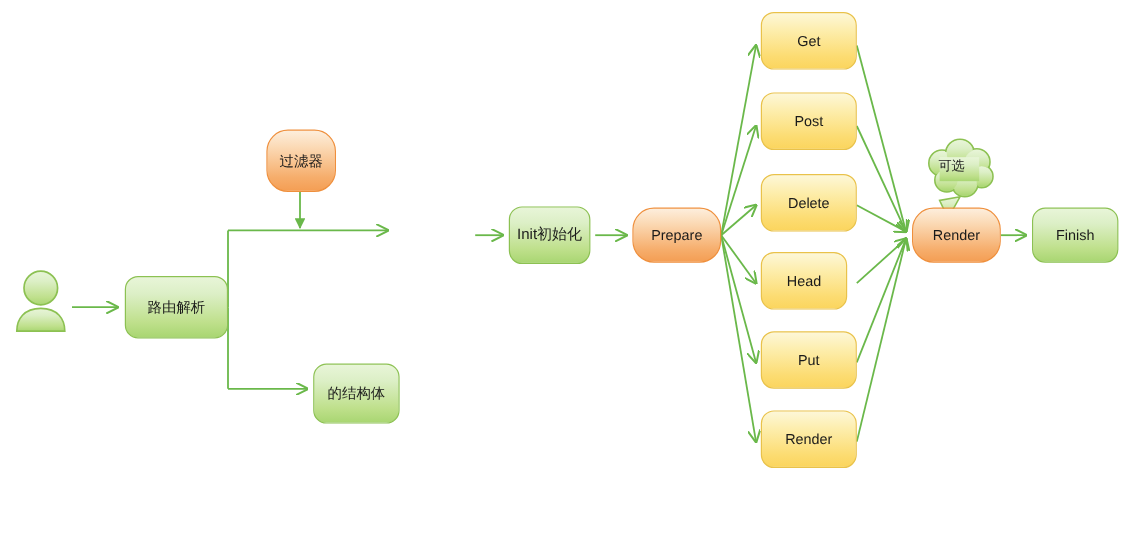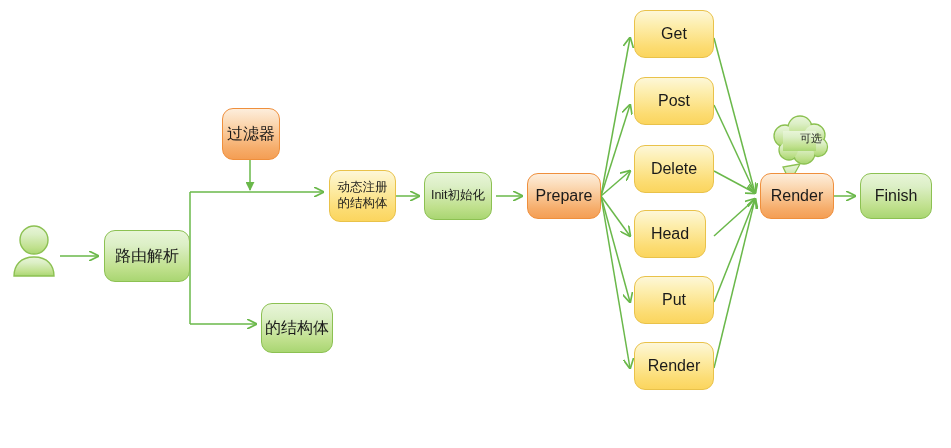--- a/index.html
+++ b/index.html
@@ -27,44 +27,45 @@
   .node {
     position: absolute;
     box-sizing: border-box;
     display: flex;
     align-items: center;
     justify-content: center;
     text-align: center;
     border-radius: 11px;
     border-width: 1.4px;
     border-style: solid;
-    font-size: 16px;
+    font-size: 12px;
     line-height: 1.25;
     color: #1a1a1a;
     z-index: 2;
     white-space: pre-line;
   }
   .node-green {
     background: linear-gradient(to bottom, #e8f5d8 0%, #dcefc6 28%, #bfe08c 75%, #a9d672 100%);
     border-color: #8cc152;
   }
   .node-yellow {
     background: linear-gradient(to bottom, #fdf7d8 0%, #fdeeae 30%, #fcdc72 78%, #fbd55e 100%);
     border-color: #e9c24a;
   }
   .node-orange {
     background: linear-gradient(to bottom, #fdeedc 0%, #fbd9b4 28%, #f6ad6b 78%, #f49e54 100%);
     border-color: #ef8f3c;
+    border-radius: 18px;
   }
   .cloud-label {
     position: absolute;
     z-index: 4;
     font-size: 11px;
     color: #1a1a1a;
-    text-align: right;
+    text-align: left;
   }
 </style>
 </head>
 <body>
 
 <div id="canvas">
 
   <svg id="edges" viewBox="0 0 951 448" xmlns="http://www.w3.org/2000/svg">
     <defs>
       <marker id="arrow" viewBox="0 0 10 10" refX="9" refY="5" markerWidth="7" markerHeight="7" orient="auto-start-reverse">
@@ -147,22 +148,20 @@
   </svg>
 
   <div class="cloud-label" style="left:782px; top:131px; width:40px;">可选</div>
 
   <div class="node node-green" style="left:104px; top:230px; width:86px; height:52px;">路由解析</div>
 
   <div class="node node-orange" style="left:222px; top:108px; width:58px; height:52px;">过滤器</div>
 
   <div class="node node-green" style="left:261px; top:303px; width:72px; height:50px;">的结构体</div>
 
-  <div class="node node-yellow" style="left:329px; top:170px; width:67px; height:52px; font-size:12.5px;">动态注册
-的结构体</div>
 
   <div class="node node-green" style="left:424px; top:172px; width:68px; height:48px; font-size:12.5px;">Init初始化</div>
 
   <div class="node node-orange" style="left:527px; top:173px; width:74px; height:46px;">Prepare</div>
 
   <div class="node node-yellow" style="left:634px; top:10px; width:80px; height:48px;">Get</div>
 
   <div class="node node-yellow" style="left:634px; top:77px; width:80px; height:48px;">Post</div>
 
   <div class="node node-yellow" style="left:634px; top:145px; width:80px; height:48px;">Delete</div>

